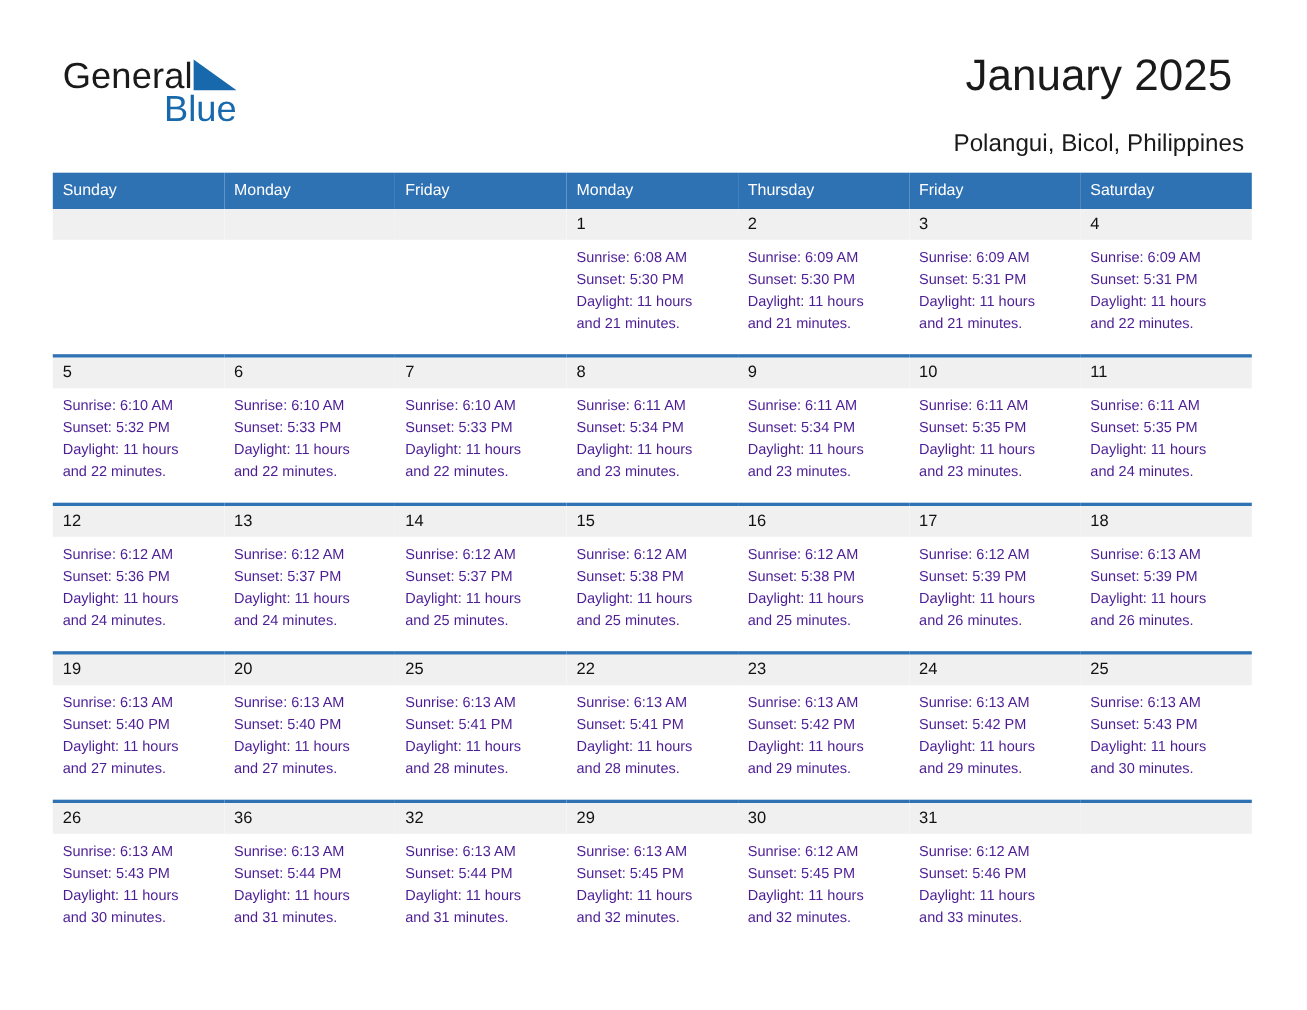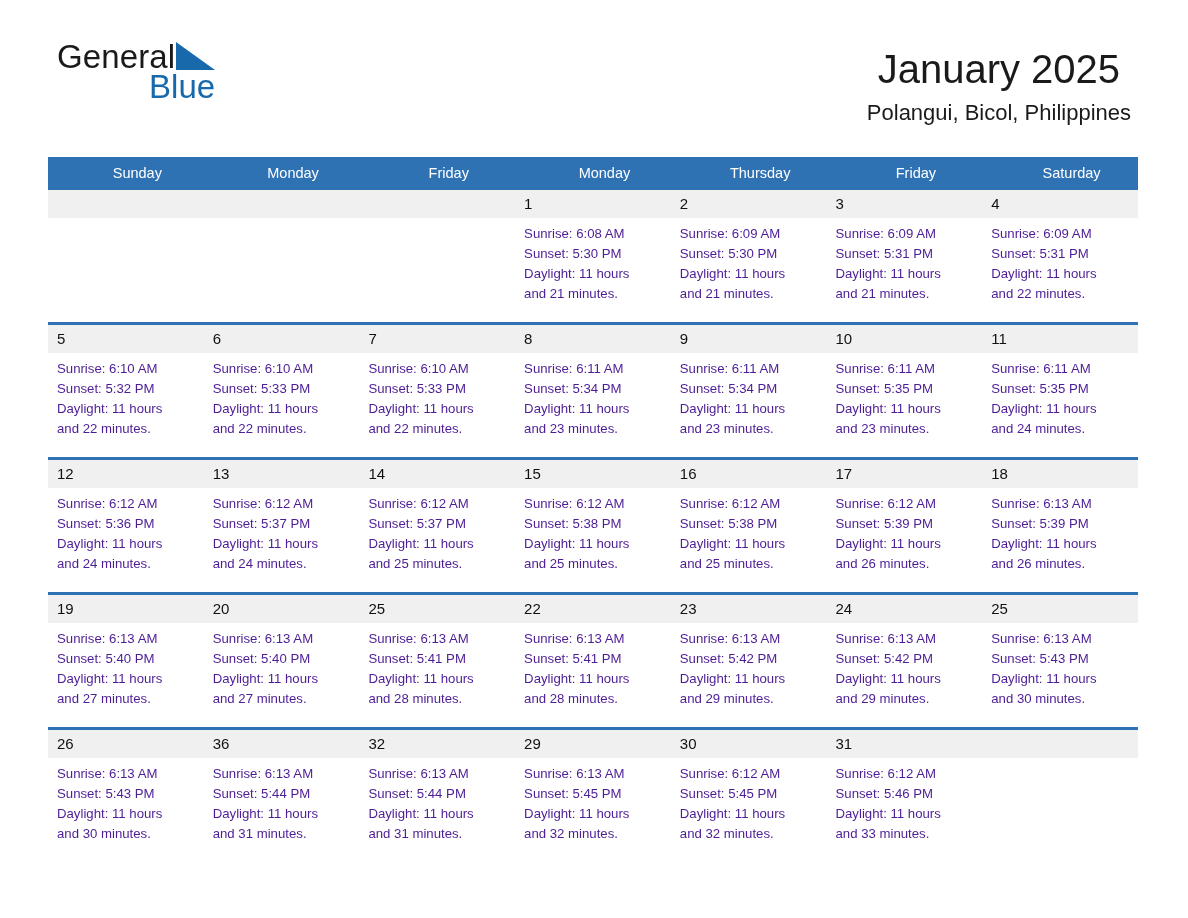--- a/index.html
+++ b/index.html
@@ -24,21 +24,21 @@
   
   .header {
     position: relative;
     height: 116px;
     padding: 0 48px;
     box-sizing: border-box;
   }
   .brand {
     position: absolute;
     left: 57px;
-    top: 40px;
+    top: 52px;
     line-height: 1;
     user-select: none;
   }
   .brand-row1 {
     display: block;
     position: relative;
     font-size: 33px;
     letter-spacing: 0.1px;
     color: #1a1a1a;
     font-weight: 400;
@@ -73,40 +73,40 @@
     font-size: 40px;
     font-weight: 400;
     color: #1a1a1a;
     line-height: 1.05;
     white-space: nowrap;
   }
   .cal-subtitle {
     font-size: 22px;
     font-weight: 400;
     color: #1a1a1a;
-    margin-top: 10px;
+    margin-top: 27px;
     white-space: nowrap;
   }
 
   
   .calendar {
     position: absolute;
     left: 48px;
     top: 157px;
     width: 1090px;
     border-collapse: collapse;
     table-layout: fixed;
   }
   .calendar th {
     background: #2f72b4;
     color: #ffffff;
     font-size: 14.5px;
     font-weight: 400;
-    text-align: center;
-    padding: 8px 0 9px 23px;
+    text-align: left;
+    padding: 8px 0 9px 9px;
     height: 16px;
     border: none;
   }
   .calendar td {
     vertical-align: top;
     padding: 0;
     border: none;
     border-top: 3px solid #2f72b4;
     background: #ffffff;
     height: 132px;

